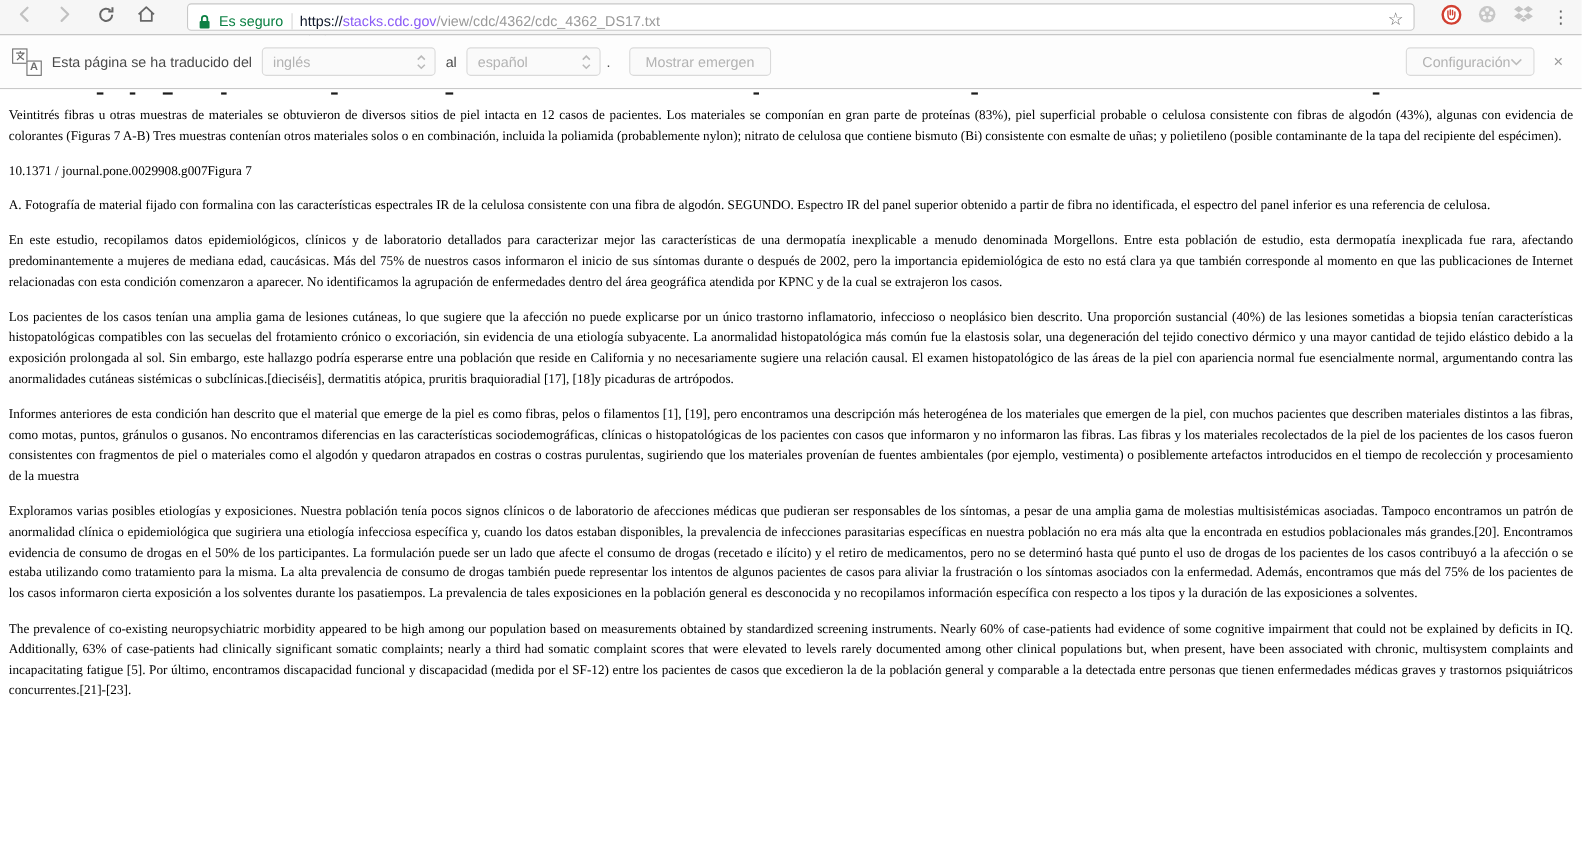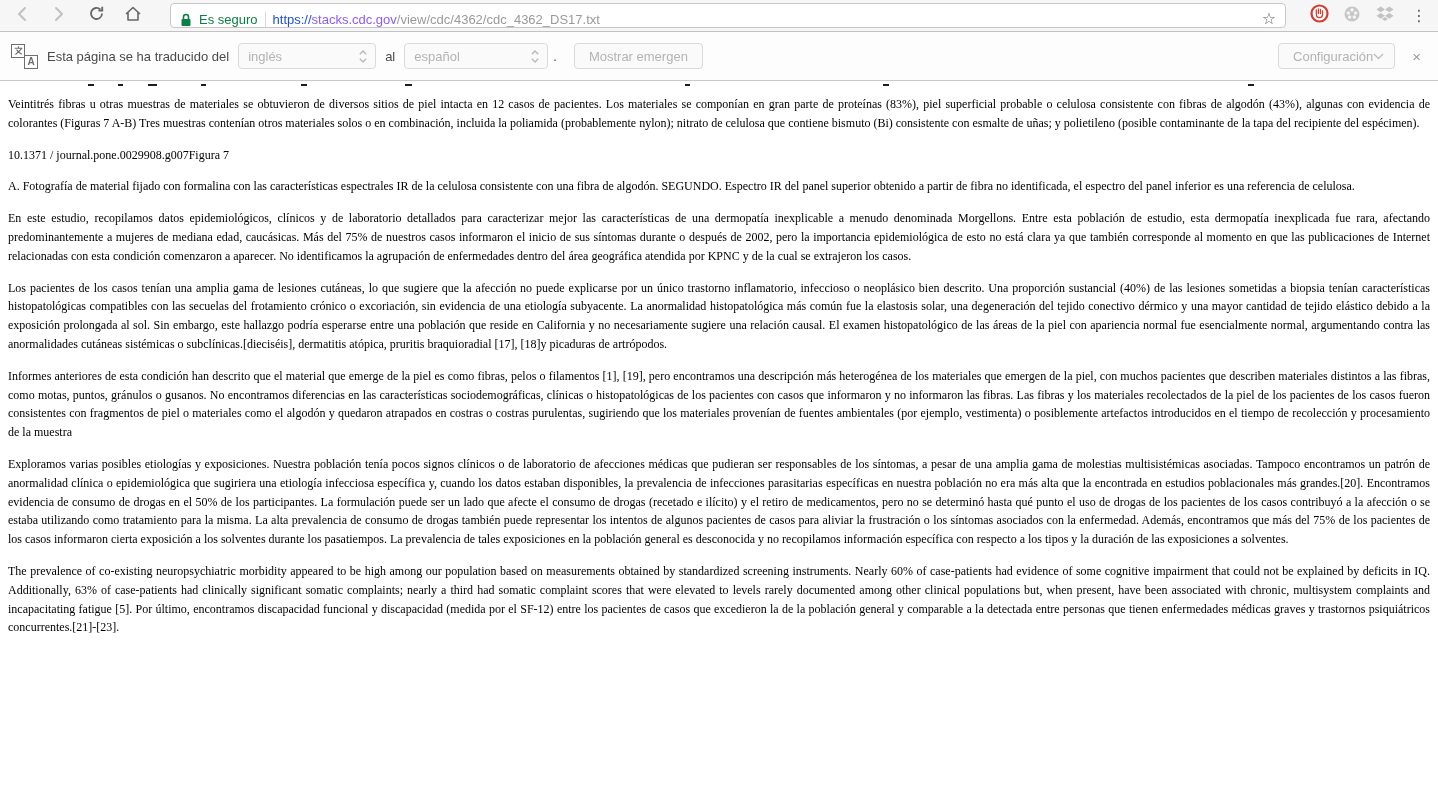--- a/index.html
+++ b/index.html
@@ -15,21 +15,21 @@
   .nav-btn { width: 24px; height: 24px; display: flex; align-items: center; justify-content: center; flex: none; }
   .omnibox {
     flex: 1; height: 25px; margin-left: 12px; margin-right: 10px;
     background: #fff; border: 1px solid #c8c8c8; border-radius: 4px;
     display: flex; align-items: flex-end; padding: 0 9px; gap: 7px;
     font-size: 13px; white-space: nowrap; overflow: hidden;
   }
   .secure-label { color: #0b8043; }
   .omni-divider { width: 1px; height: 15px; background: #d8d8d8; flex: none; }
   .url { color: #9a9a9a; }
-  .url .scheme { color: #1d4ed8; }
+  .url .scheme { color: #0f172a; }
   .url .host { color: #8b5cf6; }
   .star { margin-left: auto; font-size: 16px; color: #6b6b6b; line-height: 1; }
   .ext-row { display: flex; align-items: center; gap: 13px; flex: none; }
   .ext-btn { width: 20px; height: 20px; display: flex; align-items: center; justify-content: center; flex: none; }
   .menu-dots { font-size: 16px; color: #5f5f5f; width: 14px; text-align: center; }
 
   
   .infobar {
     height: 49px; background: #fdfdfd; border-bottom: 1px solid #c9c9c9;
     display: flex; align-items: center; padding: 0 11px; gap: 9px;
@@ -42,22 +42,22 @@
   }
   .gt-icon { position: relative; width: 27px; height: 25px; flex: none; }
   .gt-sq-back { position: absolute; left: 0; top: 0; width: 14px; height: 14px; border: 1.5px solid #6e6e6e; background: #fff; }
   .gt-sq-front { position: absolute; right: 0; bottom: 0; width: 14px; height: 14px; border: 1.5px solid #6e6e6e; background: #fff;
     display: flex; align-items: center; justify-content: center; font-size: 10px; font-weight: bold; color: #6e6e6e; }
   .g-select {
     height: 26px; border: 1px solid #dadada; border-radius: 4px; background: #fafafa;
     color: #b3b3b3; display: flex; align-items: center; justify-content: space-between;
     padding: 0 7px 0 9px; flex: none;
   }
-  .g-select.src { width: 138px; }
-  .g-select.dst { width: 144px; }
+  .g-select.src { width: 158px; }
+  .g-select.dst { width: 122px; }
   .g-btn {
     height: 26px; border: 1px solid #dadada; border-radius: 4px; background: #fafafa;
     color: #b3b3b3; display: flex; align-items: center; padding: 0 14px; flex: none;
   }
   .config-btn { margin-left: auto; padding: 0 10px 0 14px; }
   .close-x { font-size: 15px; color: #9a9a9a; padding: 0 6px; margin-left: 2px; }
 
   
   .content {
     padding: 0 8px; color: #000;

